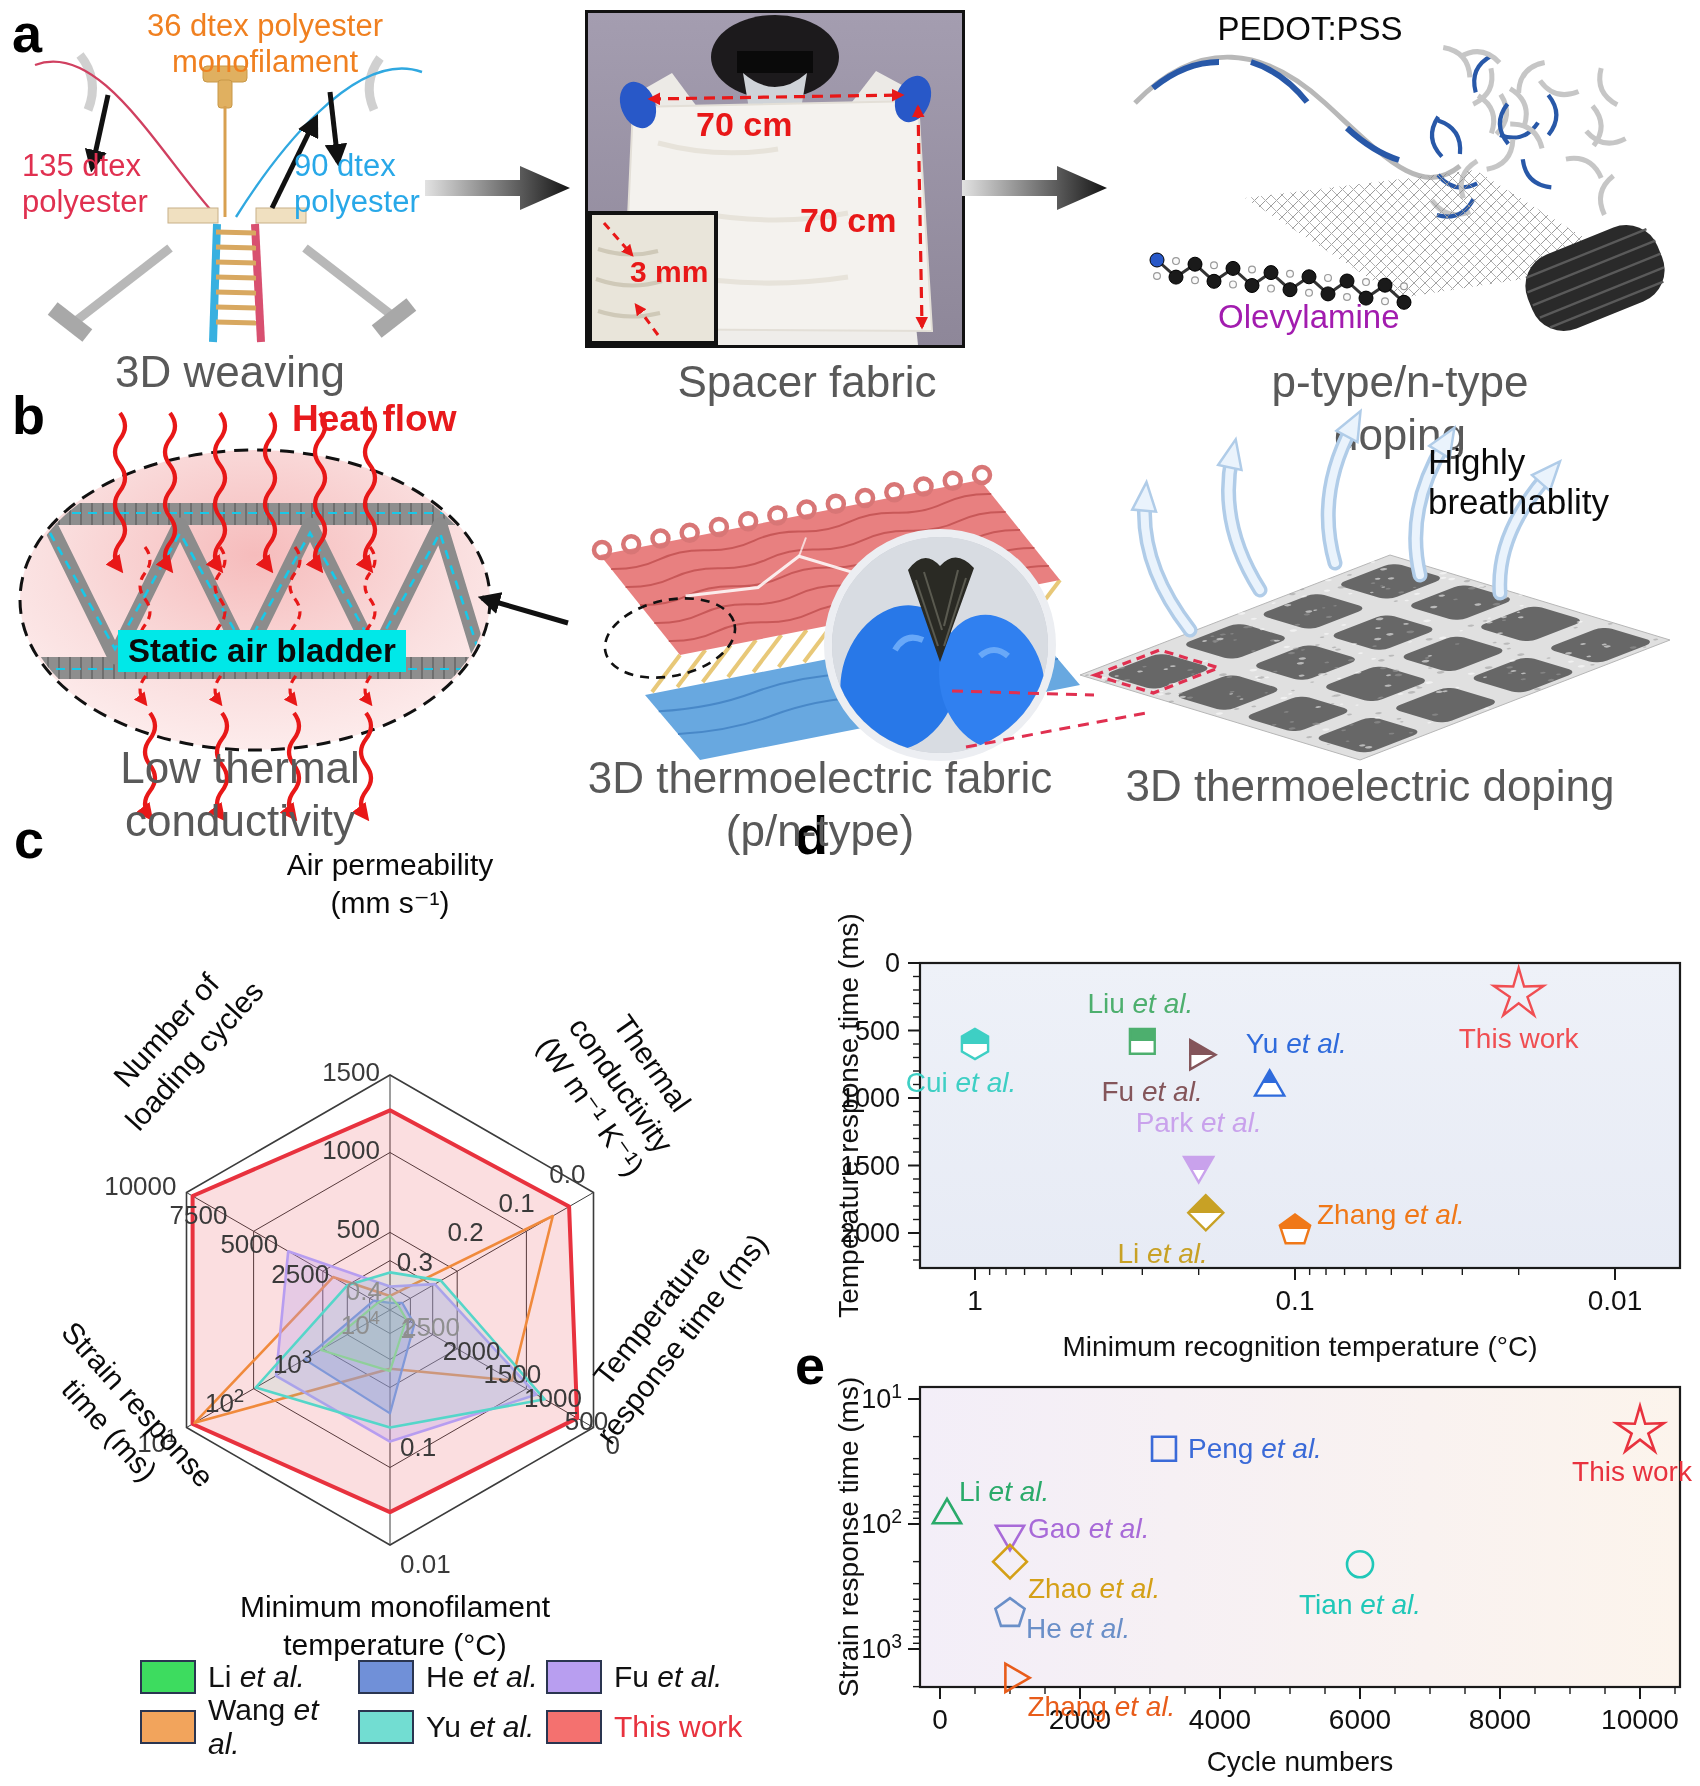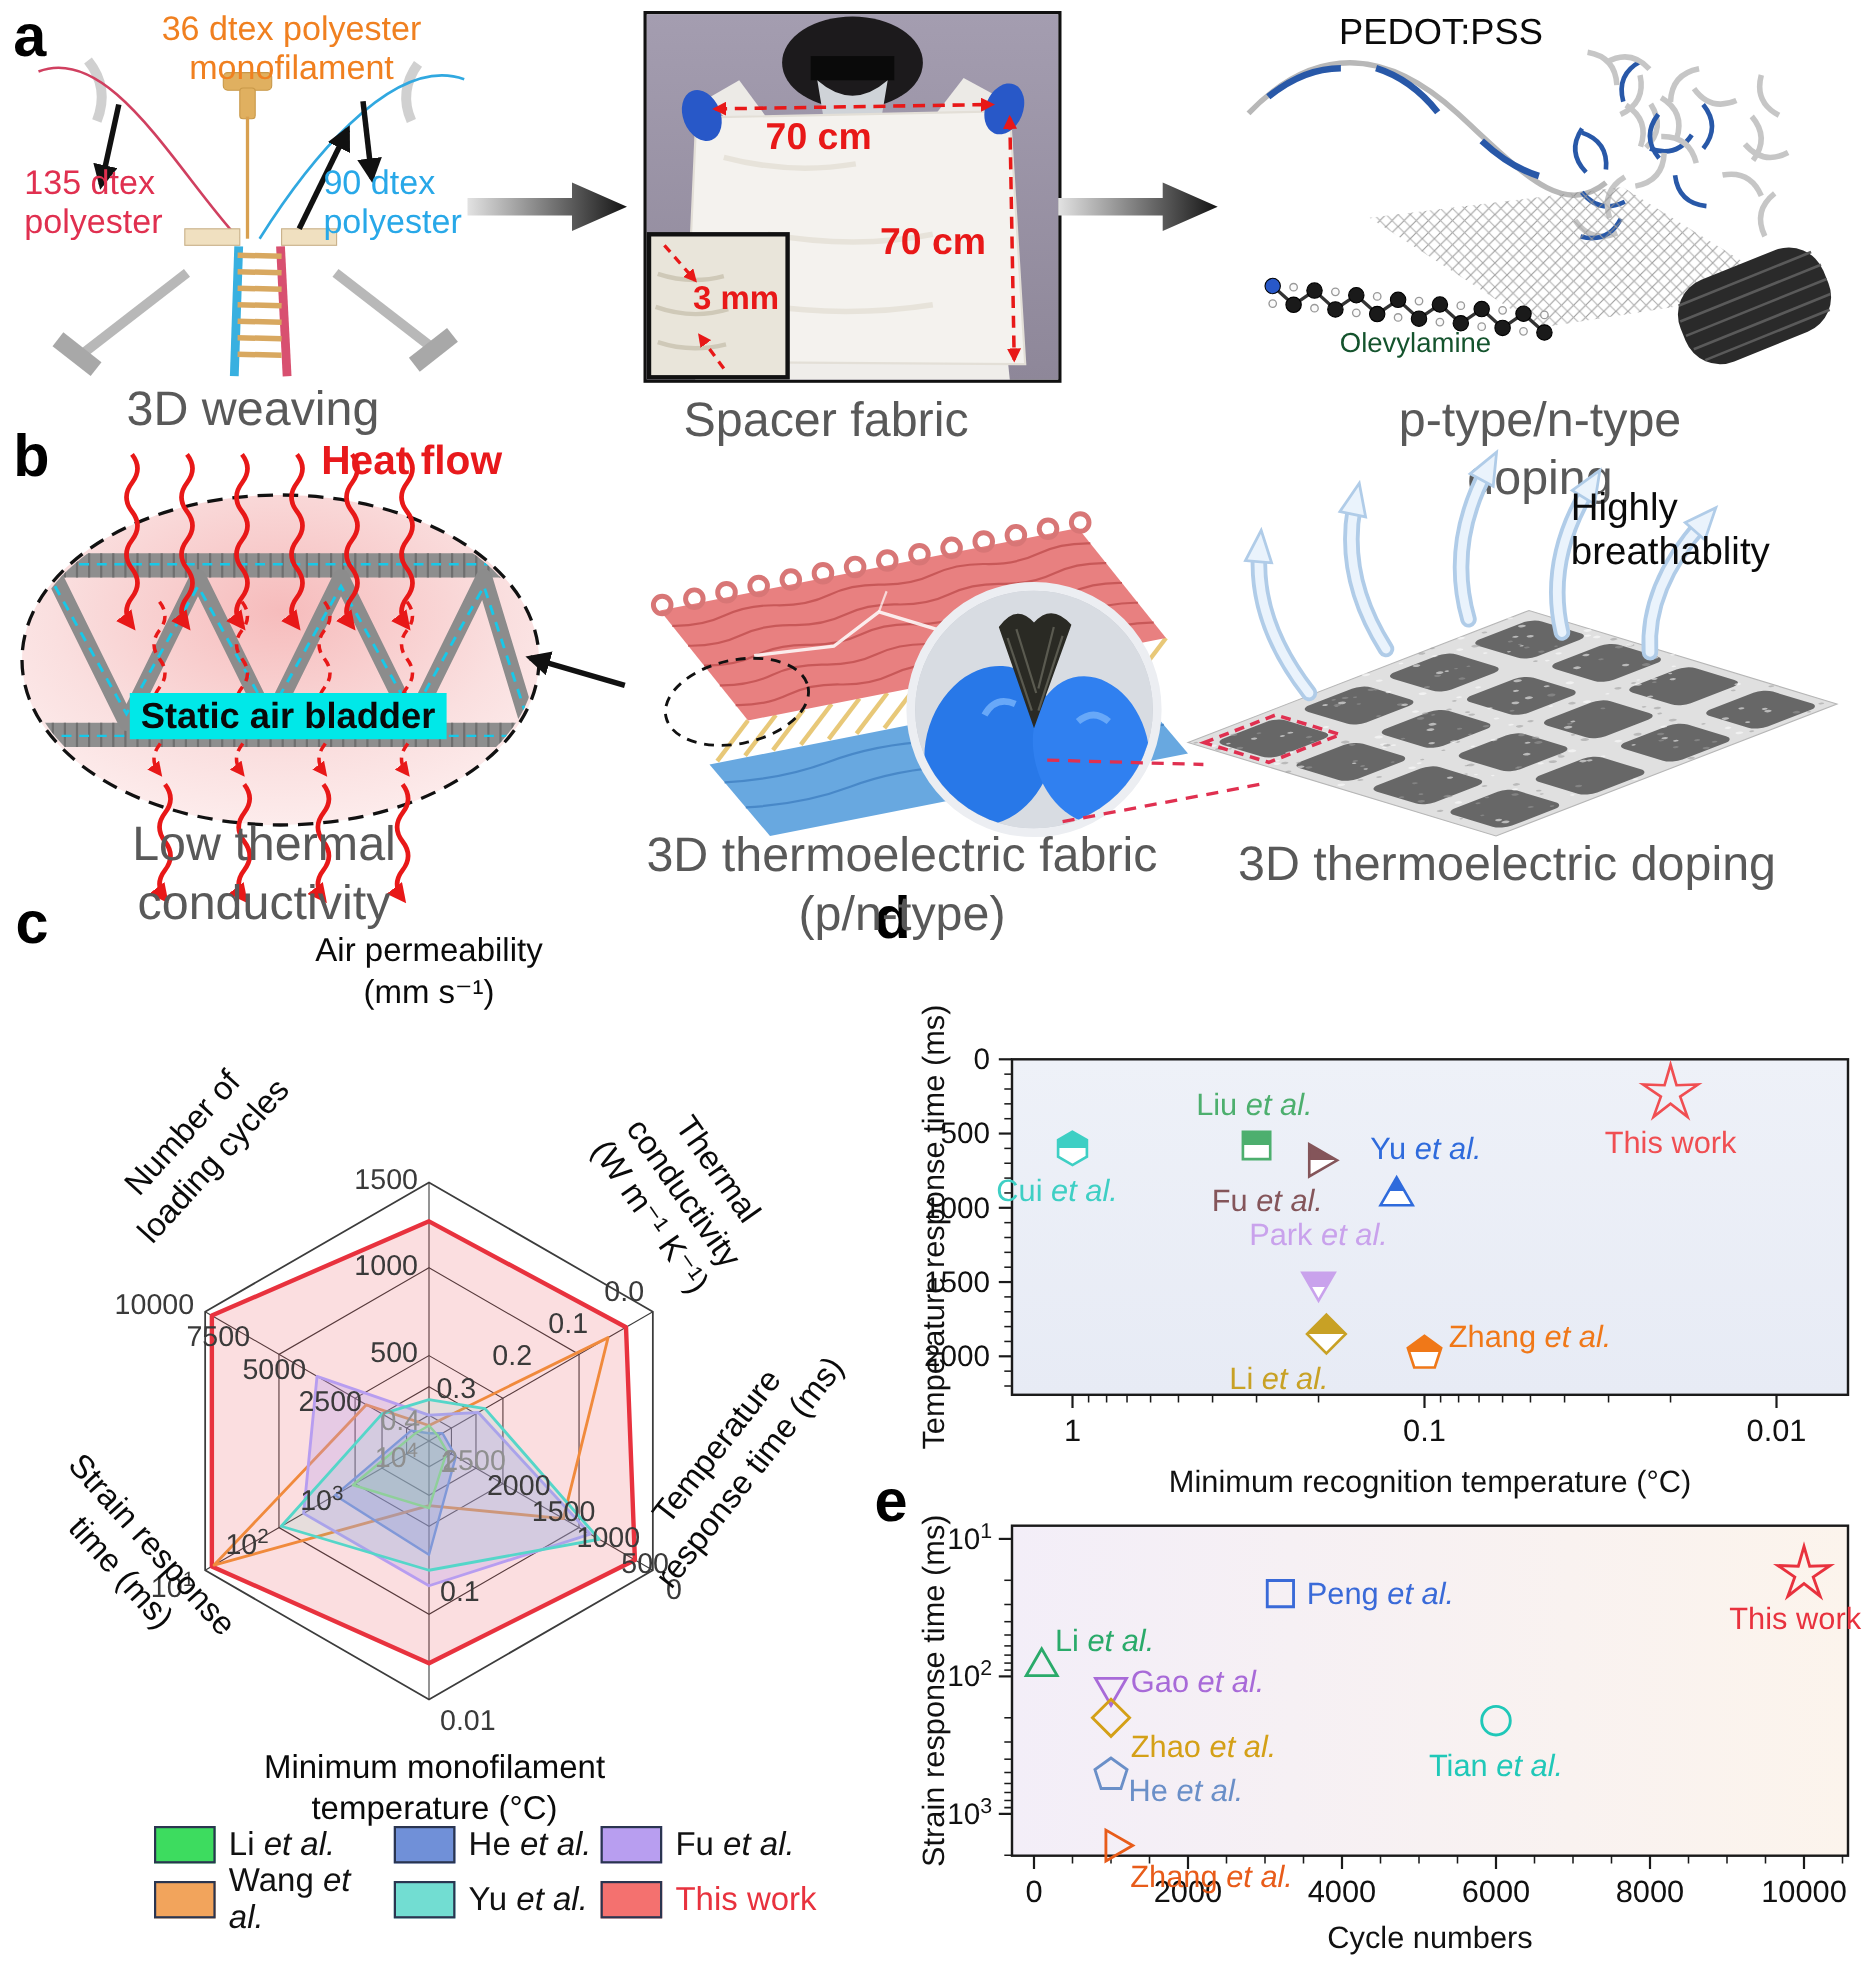--- a/index.html
+++ b/index.html
@@ -103,21 +103,21 @@
       <line x1="330" y1="94" x2="334" y2="314" stroke="#e81818" stroke-width="3.2" stroke-dasharray="11 7" marker-start="url(#mr2)" marker-end="url(#mr2)"></line>
       <rect x="2" y="200" width="126" height="130" fill="#e9e5da" stroke="#111" stroke-width="4"></rect>
       <path d="M10,236 q30,10 60,2 M8,266 q34,12 66,2 M10,298 q30,10 62,2" stroke="#cfc9b8" stroke-width="4" fill="none"></path>
       <path d="M 16,210 L 44,242" stroke="#e81818" stroke-width="3" stroke-dasharray="8 6" marker-end="url(#mr2)"></path>
       <path d="M 70,322 L 48,292" stroke="#e81818" stroke-width="3" stroke-dasharray="8 6" marker-end="url(#mr2)"></path>
     </svg>
     <div class="abs" style="left:108px;top:92px;font-size:34px;font-weight:bold;color:#e81818;">70 cm</div>
     <div class="abs" style="left:212px;top:188px;font-size:34px;font-weight:bold;color:#e81818;">70 cm</div>
     <div class="abs" style="left:42px;top:242px;font-size:30px;font-weight:bold;color:#e81818;">3 mm</div>
   </div>
-  <div class="abs caption" style="left:616px;top:356px;width:270px;">Spacer fabric</div>
+  <div class="abs caption" style="left:672px;top:356px;width:270px;">Spacer fabric</div>
 
   <svg style="left:962px;top:158px;" width="145" height="60" viewBox="0 0 145 60">
     <polygon points="0,22 95,22 95,8 145,30 95,52 95,38 0,38" fill="url(#ga1)"></polygon>
   </svg>
 
   <svg id="svg-dope" style="left:1095px;top:8px;" width="605" height="345" viewBox="0 0 605 345">
     <defs>
       <pattern id="mesh" width="11" height="11" patternUnits="userSpaceOnUse">
         <path d="M0,11 L11,0 M-2,2 L2,-2 M9,13 L13,9" stroke="#909090" stroke-width="1"></path>
         <path d="M0,0 L11,11" stroke="#a8a8a8" stroke-width="1"></path>
@@ -202,21 +202,21 @@
         <circle cx="252" cy="273" r="7" fill="#1a1a1a" stroke="#000" stroke-width="1"></circle>
         <circle cx="271" cy="274.1" r="3.4" fill="#fbfbfb" stroke="#999" stroke-width="1.2"></circle>
         <circle cx="271" cy="290.1" r="7" fill="#1a1a1a" stroke="#000" stroke-width="1"></circle>
         <circle cx="290" cy="293.2" r="3.4" fill="#fbfbfb" stroke="#999" stroke-width="1.2"></circle>
         <circle cx="290" cy="277.2" r="7" fill="#1a1a1a" stroke="#000" stroke-width="1"></circle>
         <circle cx="309" cy="278.3" r="3.4" fill="#fbfbfb" stroke="#999" stroke-width="1.2"></circle>
         <circle cx="309" cy="294.3" r="7" fill="#1a1a1a" stroke="#000" stroke-width="1"></circle>
       </g>
   </svg>
   <div class="abs center" style="left:1160px;top:10px;width:300px;font-size:33px;color:#0a0a0a;">PEDOT:PSS</div>
-  <div class="abs" style="left:1218px;top:298px;width:260px;font-size:25px;color:#14532d;">Olevylamine</div>
+  <div class="abs" style="left:1218px;top:298px;width:260px;font-size:33px;color:#a21caf;">Olevylamine</div>
   <div class="abs caption" style="left:1225px;top:356px;width:350px;">p-type/n-type doping</div>
 
   <svg id="svg-b1" style="left:10px;top:395px;" width="565" height="410" viewBox="0 0 565 410">
     <defs>
       <radialGradient id="pinkT" cx="0.5" cy="0.35" r="0.8">
           <stop offset="0" stop-color="#f6bcbc"></stop>
           <stop offset="0.55" stop-color="#fadfdf"></stop>
           <stop offset="1" stop-color="#fff5f5"></stop>
         </radialGradient>
       <marker id="mrh" viewBox="0 0 10 10" refX="7" refY="5" markerWidth="4.2" markerHeight="4.2" orient="auto">

